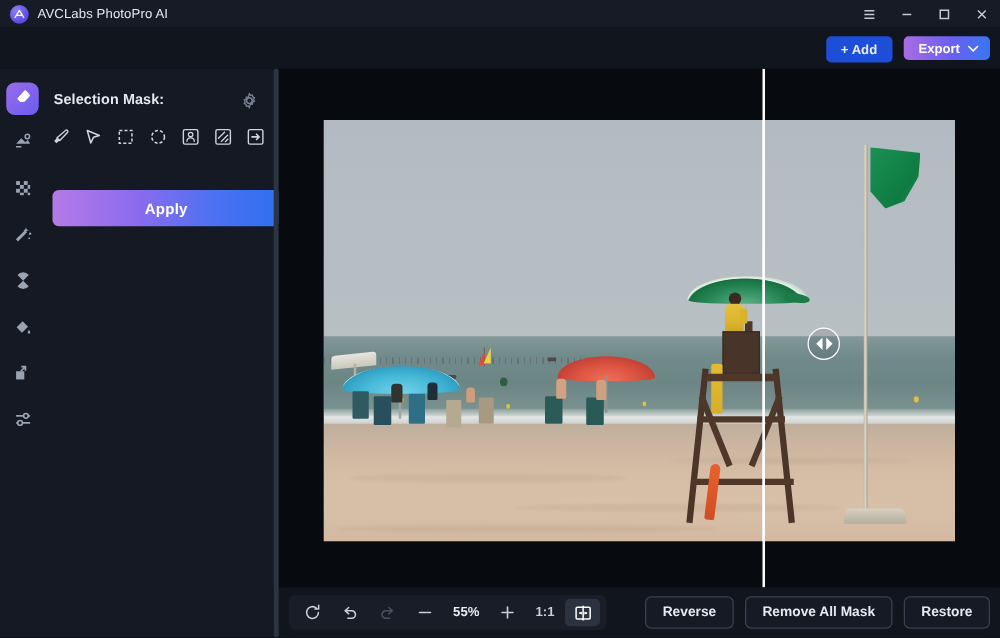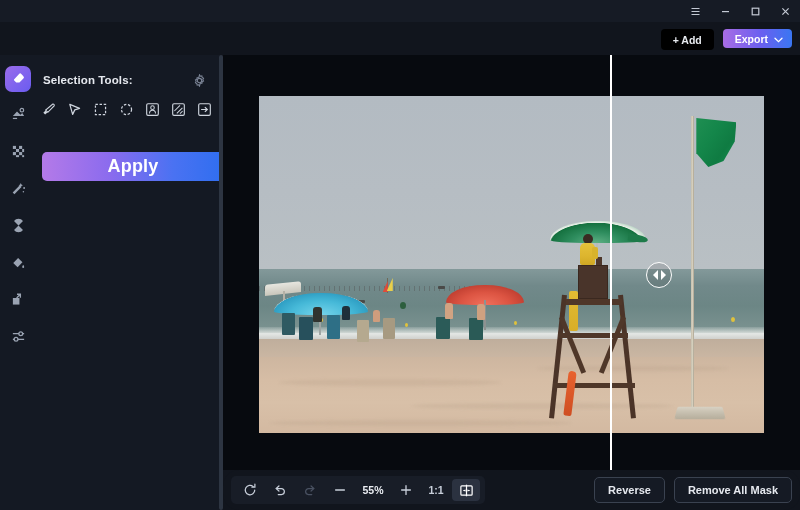--- a/index.html
+++ b/index.html
@@ -51,21 +51,21 @@
     position: absolute; left: 194px; top: 36px;
     width: 12px; height: 12px; border-radius: 50%;
     background: #50596b; color: #121620;
     font-size: 9px; font-weight: bold;
     display: flex; align-items: center; justify-content: center;
     font-family: "Liberation Serif", serif;
   }
   .hdr-right { position: absolute; right: 8px; top: 7px; display: flex; gap: 9px; }
   .btn-add {
     height: 21px; padding: 0 12px; border-radius: 4px;
-    background: #000000; color: #e9ecf1; font-size: 10.5px; font-weight: bold;
+    background: #1d4ed8; color: #e9ecf1; font-size: 10.5px; font-weight: bold;
     display: flex; align-items: center; gap: 4px; border: none;
     font-family: "Liberation Sans", sans-serif;
   }
   .btn-export {
     height: 19px; padding: 0 9px 0 12px; border-radius: 4px;
     background: linear-gradient(90deg, #a86ce4 0%, #6a5ff0 55%, #3a76f2 100%);
     color: #fff; font-size: 10.5px; font-weight: bold;
     display: flex; align-items: center; gap: 6px; border: none;
     font-family: "Liberation Sans", sans-serif;
   }
@@ -110,21 +110,21 @@
     display: flex; align-items: center; gap: 9px;
   }
   .tool-btn {
     width: 17px; height: 17px; color: #cfd5de;
     display: flex; align-items: center; justify-content: center;
   }
   .apply-btn {
     position: absolute; left: 6px; top: 97px;
     width: 182px; height: 29px; border: none; border-radius: 5px;
     background: linear-gradient(90deg, #b47ae8 0%, #8a6bee 38%, #4a72f2 72%, #2f6ef0 100%);
-    color: #fff; font-size: 18px; font-weight: bold;
+    color: #fff; font-size: 12px; font-weight: bold;
     font-family: "Liberation Sans", sans-serif;
     letter-spacing: .2px;
   }
 
   
   .canvas {
     position: absolute; left: 223px; top: 55px; width: 577px; height: 415px;
     background: #070a0f; overflow: hidden;
   }
   .photo {
@@ -327,20 +327,28 @@
     color: #e6e9ef; font-size: 11px; font-weight: bold;
     font-family: "Liberation Sans", sans-serif;
   }
 </style>
 </head>
 <body>
 
 <div id="app">
 
   <div class="titlebar">
+    <div class="brand">
+      <div class="brand-logo">
+        <svg width="9" height="9" viewBox="0 0 9 9">
+            <path d="M1 7 L4.5 1.4 L8 7 M2.4 5.3 L6.6 5.3" stroke="#ffffff" stroke-width="1.1" fill="none" stroke-linecap="round"></path>
+          </svg>
+      </div>
+      <div class="brand-title">AVCLabs PhotoPro AI</div>
+    </div>
     <div class="winbtns">
       <div class="winbtn">
         <svg width="11" height="11" viewBox="0 0 11 11">
             <path d="M1.5 2.5h8M1.5 5.5h8M1.5 8.5h8" stroke="currentColor" stroke-width="1.2"></path>
           </svg>
       </div>
       <div class="winbtn">
         <svg width="11" height="11" viewBox="0 0 11 11">
             <path d="M2 5.6h7" stroke="currentColor" stroke-width="1.2"></path>
           </svg>
@@ -444,21 +452,21 @@
         <svg width="15" height="15" viewBox="0 0 16 16">
             <path d="M2 5h12M2 11h12" stroke="currentColor" stroke-width="1.4"></path>
             <circle cx="10.4" cy="5" r="2" fill="#141923" stroke="currentColor" stroke-width="1.4"></circle>
             <circle cx="5.4" cy="11" r="2" fill="#141923" stroke="currentColor" stroke-width="1.4"></circle>
           </svg>
       </span>
     </div>
   </div>
 
   <div class="panel">
-    <div class="panel-label">Selection Tools:</div>
+    <div class="panel-label">Selection Mask:</div>
     <div class="gear-btn">
       <svg width="13" height="13" viewBox="0 0 14 14">
           <path d="M7 4.6 a2.4 2.4 0 1 0 0 4.8 a2.4 2.4 0 0 0 0-4.8 Z" fill="none" stroke="currentColor" stroke-width="1.3"></path>
           <path d="M7 .9 l.85 1.5 1.7-.35 .35 1.7 1.5 .85 -.85 1.5 .85 1.5 -1.5 .85 -.35 1.7 -1.7-.35 L7 13.1 l-.85-1.5 -1.7 .35 -.35-1.7 -1.5-.85 .85-1.5 -.85-1.5 1.5-.85 .35-1.7 1.7 .35 Z" fill="none" stroke="currentColor" stroke-width="1.1"></path>
         </svg>
     </div>
 
     <div class="tools-row">
       <div class="tool-btn">
         <svg width="15" height="15" viewBox="0 0 16 16">
@@ -633,16 +641,17 @@
             <path d="M8 1.8 v12.4" stroke="currentColor" stroke-width="1.3"></path>
             <path d="M4.6 8 h2.2 M9.2 8 h2.2" stroke="currentColor" stroke-width="1.3"></path>
             <path d="M6.8 6.6 L5 8 l1.8 1.4 Z M9.2 6.6 L11 8 l-1.8 1.4 Z" fill="currentColor"></path>
           </svg>
       </button>
     </div>
 
     <div class="actiongroup">
       <button class="abtn">Reverse</button>
       <button class="abtn">Remove All Mask</button>
+      <button class="abtn">Restore</button>
     </div>
   </div>
 
 </div>
 
 </body></html>

